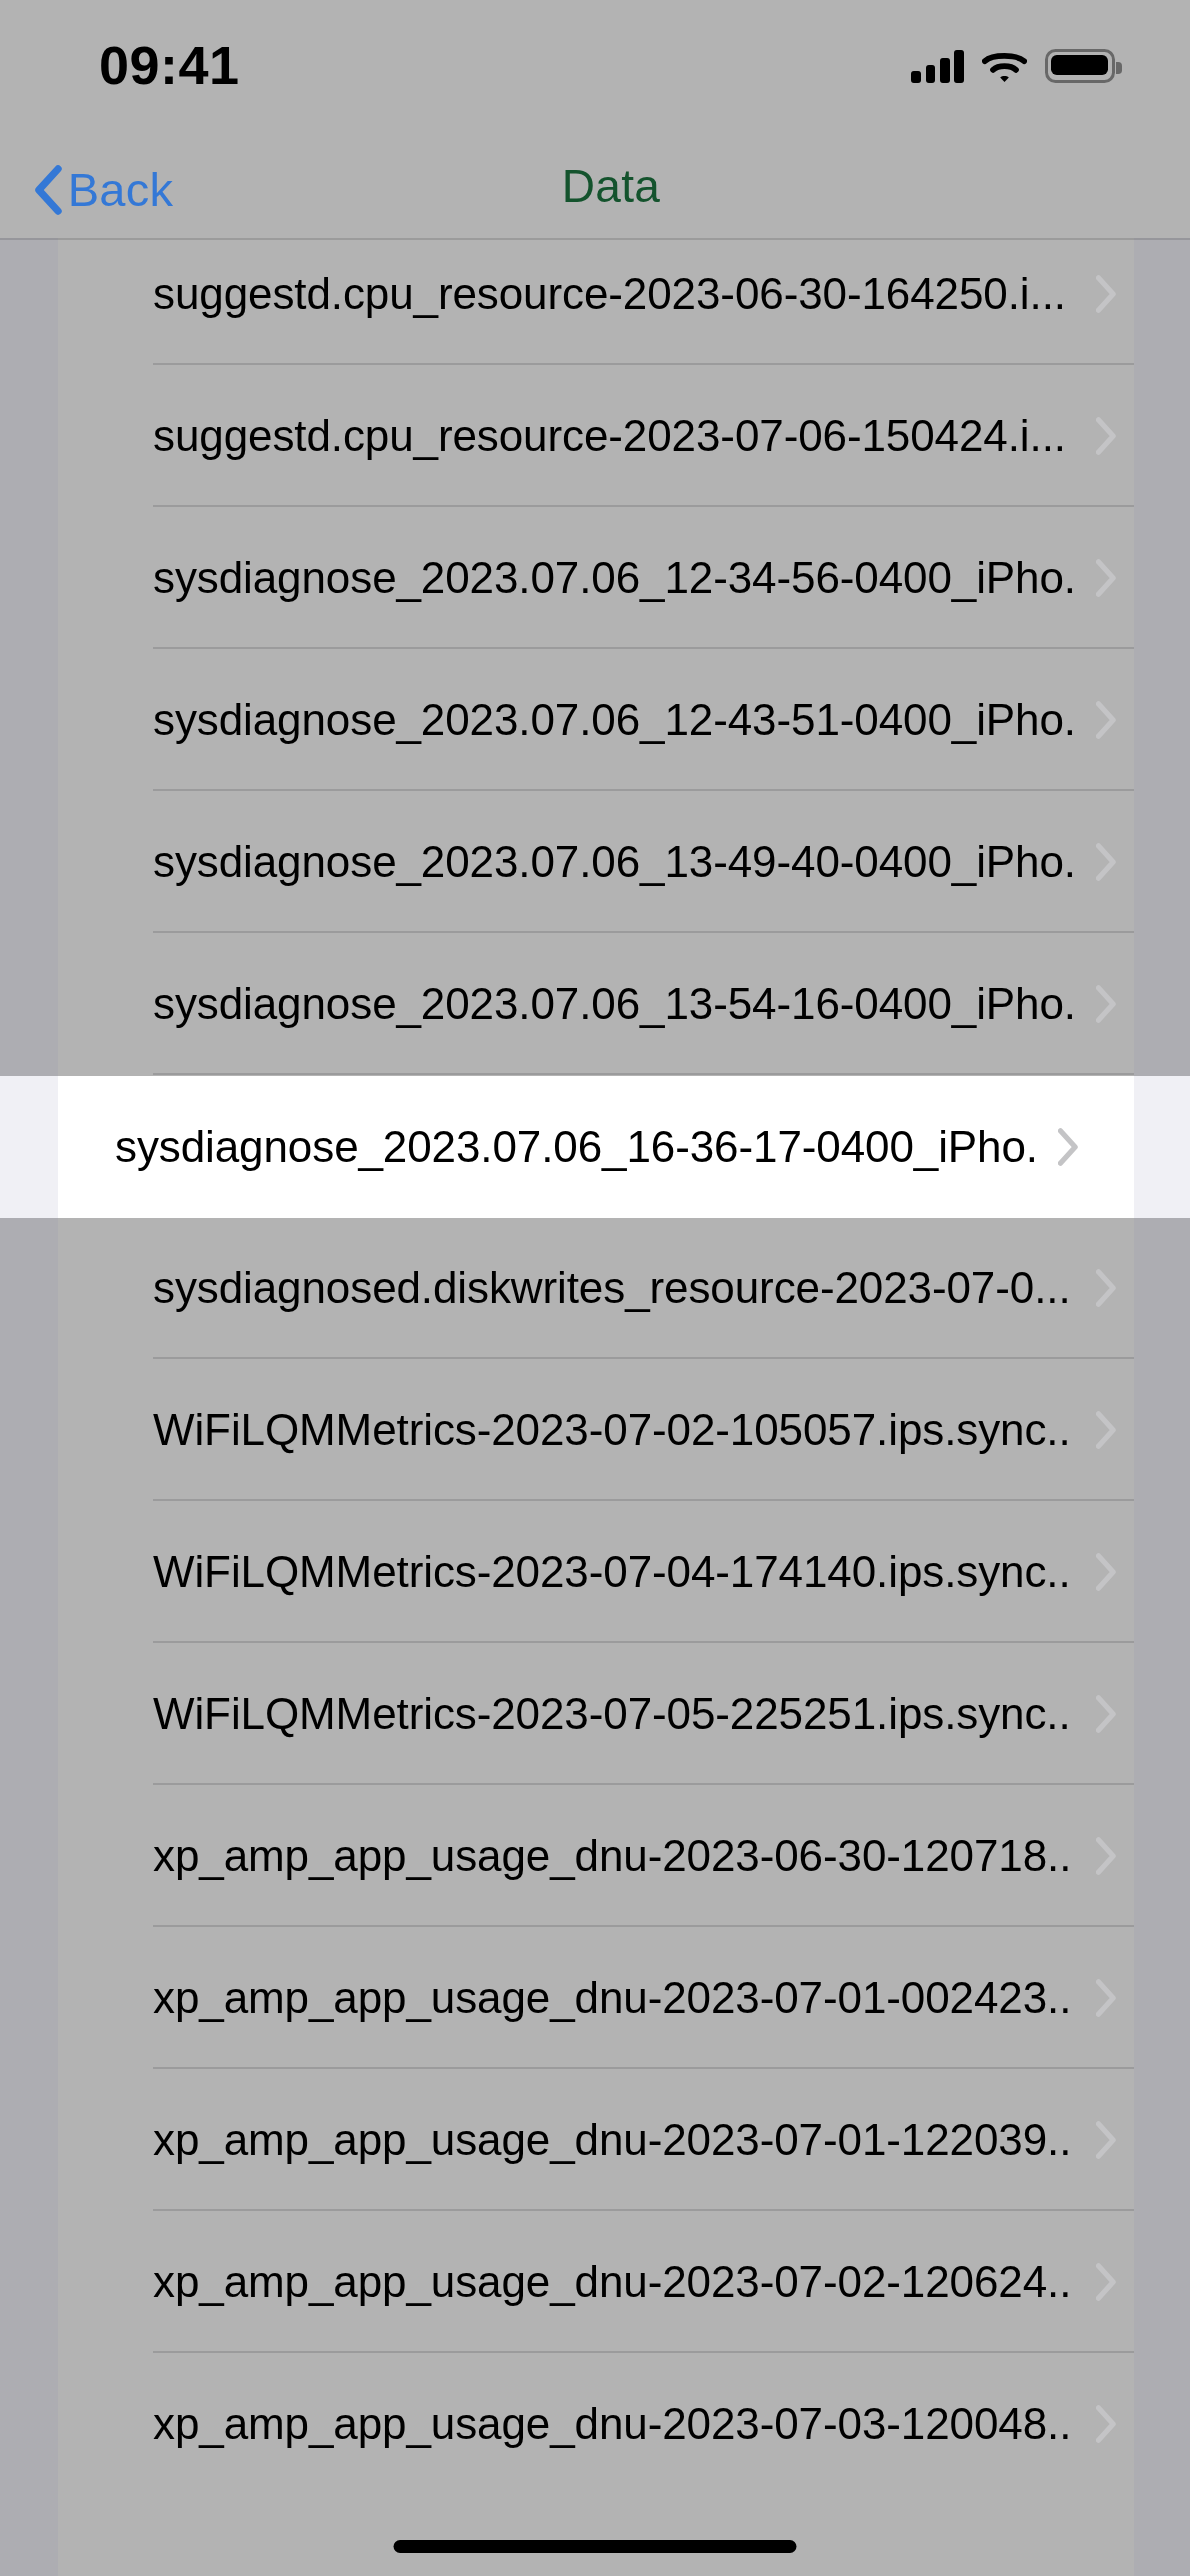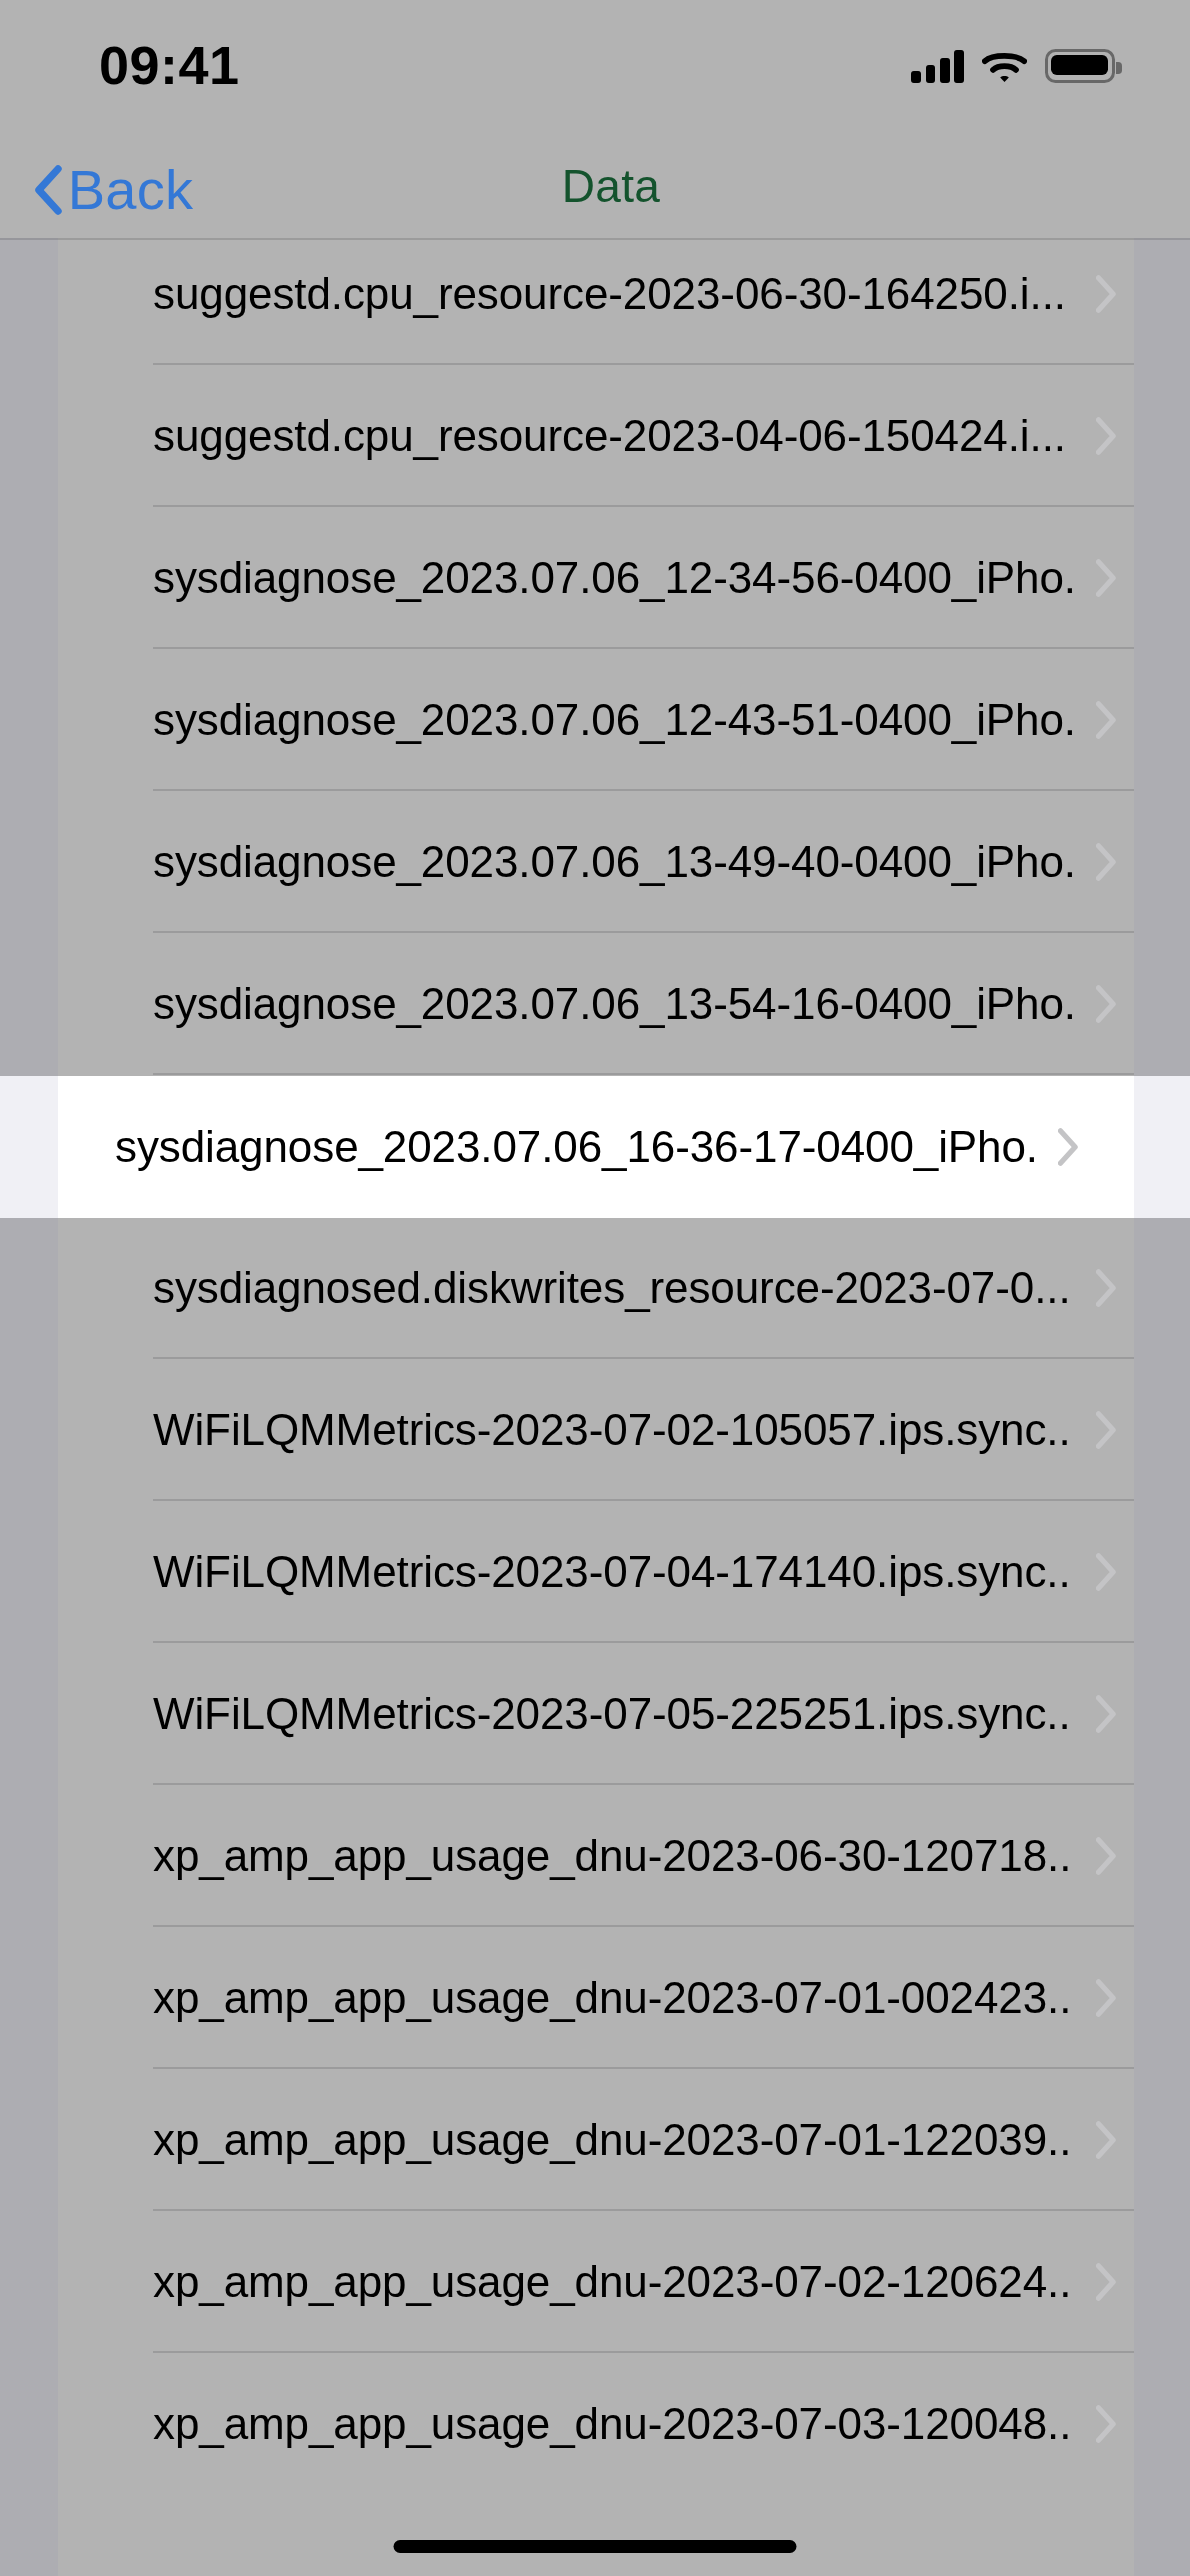--- a/index.html
+++ b/index.html
@@ -105,21 +105,21 @@
     position: absolute;
     left: 31px; top: 9.6px;
     display: flex;
     align-items: center;
     height: 73px;
     gap: 3.8px;
     cursor: pointer;
   }
   .chev-left { width: 33px; height: 52px; display: block; }
   .nav-back-label {
-    font-size: 56px;
+    font-size: 47px;
     color: #3478d6;
     line-height: 54px;
     letter-spacing: 0.2px;
   }
   .nav-title {
     position: absolute;
     left: 16px; top: 13.4px;
     width: 1190px;
     text-align: center;
     font-size: 46px;
@@ -229,21 +229,21 @@
   <div class="list-clip">
     <div class="list" id="list-container">
         <div class="row">
           <span class="row-label">suggestd.cpu_resource-2023-06-30-164250.i...</span>
           <span class="chev-right"><svg viewBox="0 0 22 40" width="21" height="38" aria-hidden="true">
               <path d="M2.5 3 L18 20 L2.5 37" fill="none" stroke="#c4c4c6" stroke-width="5.5" stroke-linecap="round" stroke-linejoin="round"></path>
             </svg></span>
           <div class="row-sep"></div>
         </div>
         <div class="row">
-          <span class="row-label">suggestd.cpu_resource-2023-04-06-150424.i...</span>
+          <span class="row-label">suggestd.cpu_resource-2023-07-06-150424.i...</span>
           <span class="chev-right"><svg viewBox="0 0 22 40" width="21" height="38" aria-hidden="true">
               <path d="M2.5 3 L18 20 L2.5 37" fill="none" stroke="#c4c4c6" stroke-width="5.5" stroke-linecap="round" stroke-linejoin="round"></path>
             </svg></span>
           <div class="row-sep"></div>
         </div>
         <div class="row">
           <span class="row-label">sysdiagnose_2023.07.06_12-34-56-0400_iPho...</span>
           <span class="chev-right"><svg viewBox="0 0 22 40" width="21" height="38" aria-hidden="true">
               <path d="M2.5 3 L18 20 L2.5 37" fill="none" stroke="#c4c4c6" stroke-width="5.5" stroke-linecap="round" stroke-linejoin="round"></path>
             </svg></span>

